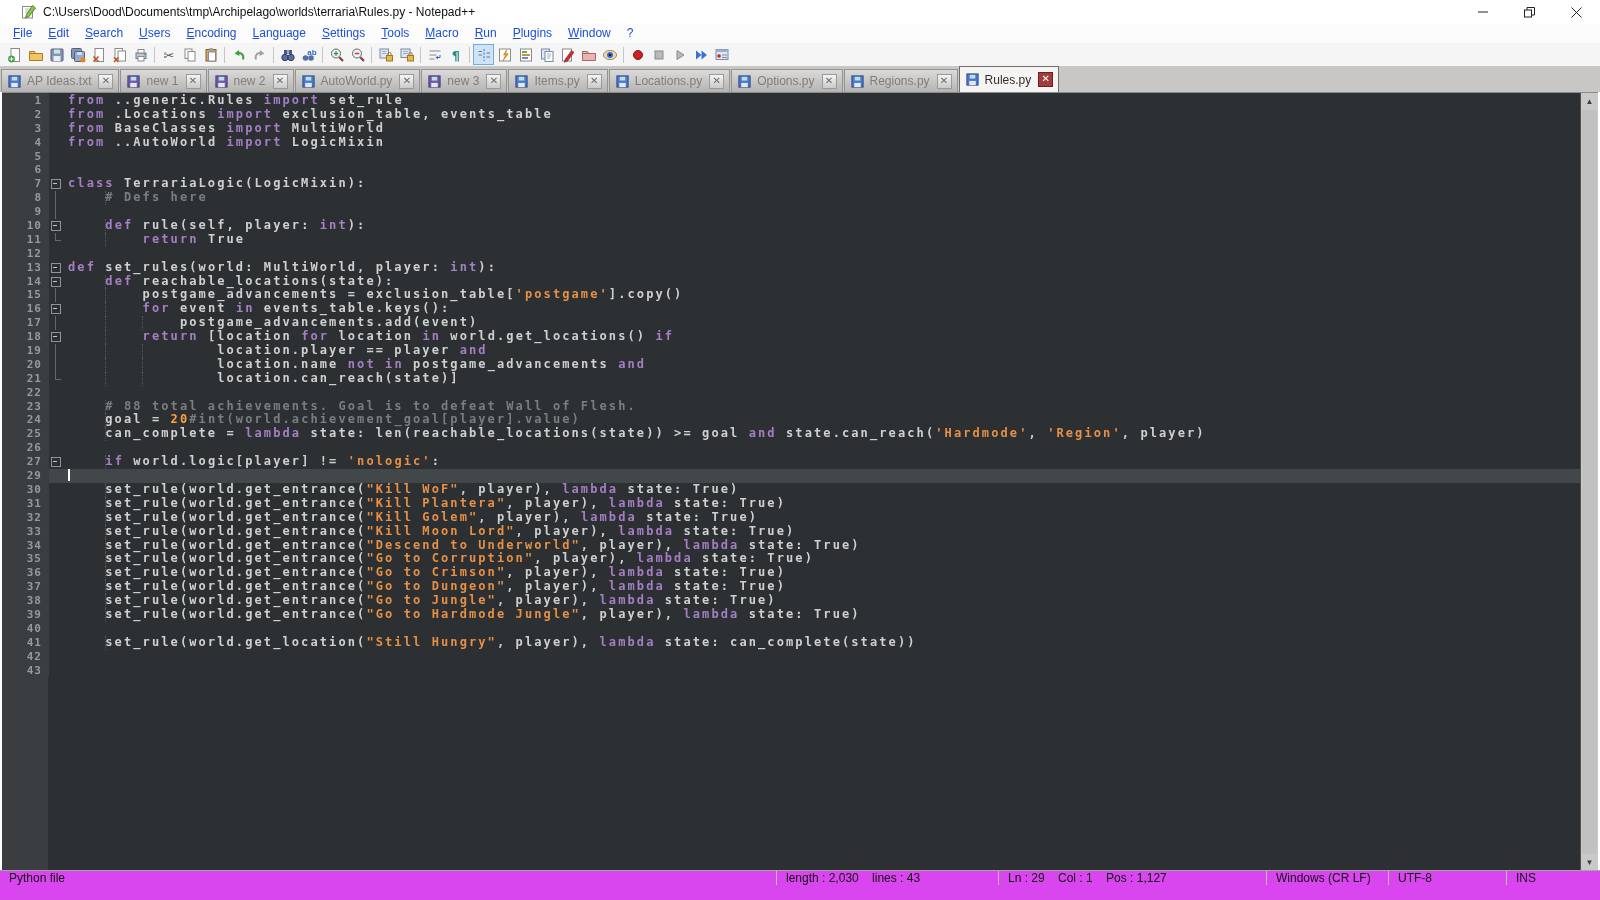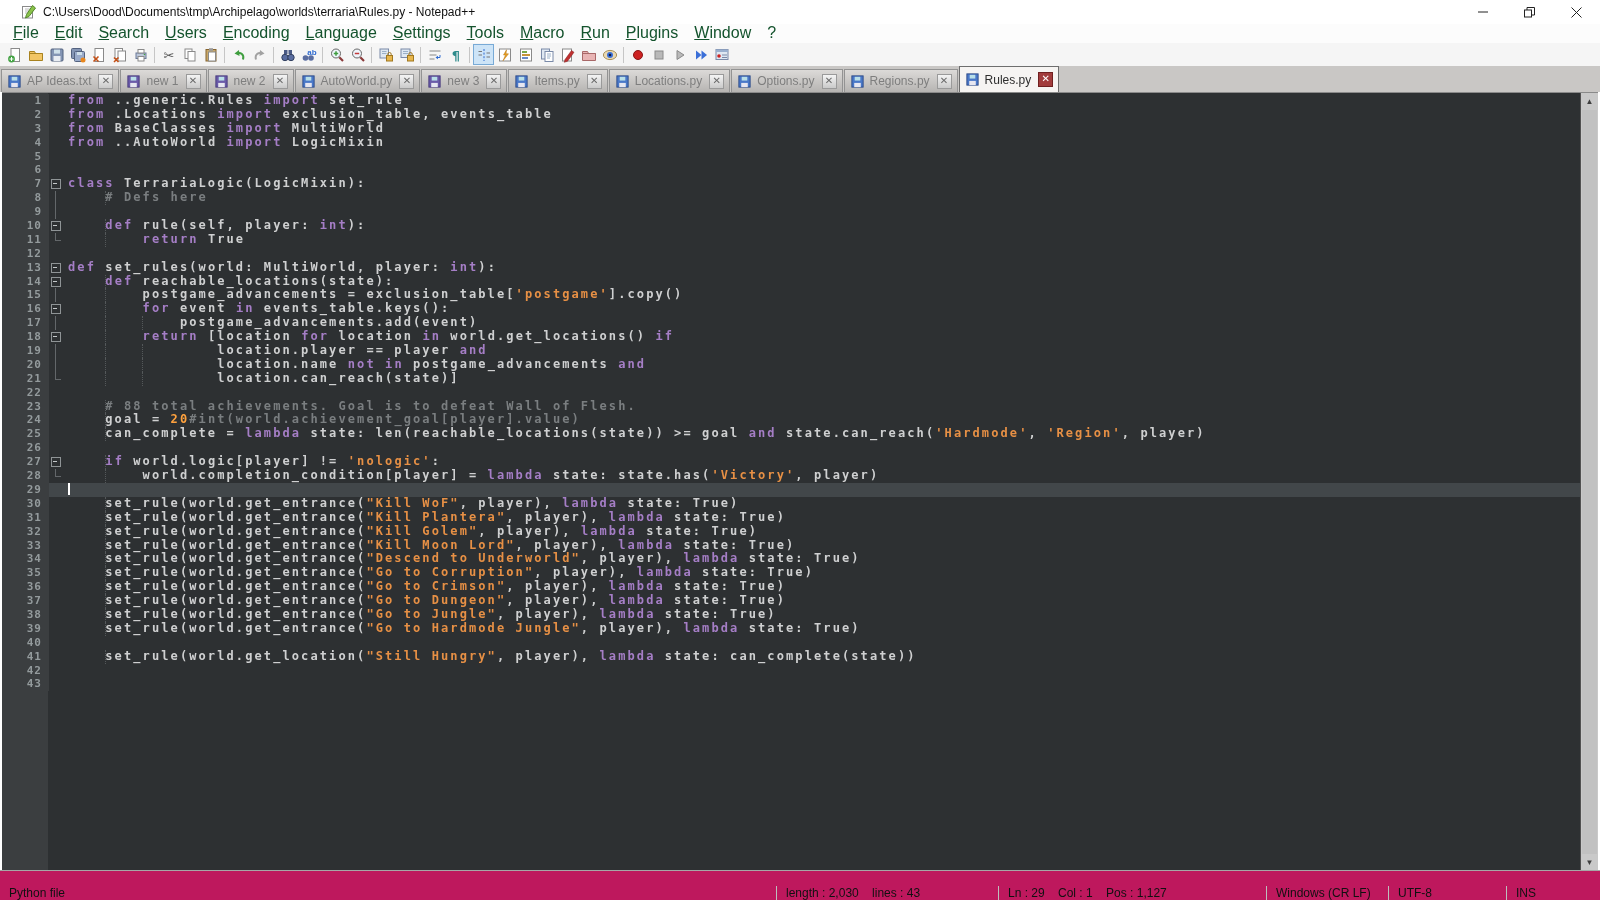--- a/index.html
+++ b/index.html
@@ -10,21 +10,21 @@
   .titlebar{position:absolute;top:0;left:12px;right:0;height:24px;background:#fff;
             display:flex;align-items:center}
   .app-icon{margin:0 6px 0 9px;display:flex}
   .title-text{font-size:12px;color:#111;white-space:pre}
   .win-controls{margin-left:auto;display:flex;height:100%}
   .wc{width:47px;height:100%;display:flex;align-items:center;justify-content:center}
 
   
   .menubar{position:absolute;top:24px;left:0;right:0;height:19px;background:#fcfcfc;
            display:flex;align-items:center;padding-left:5px}
-  .mi{display:inline-block;font-size:16px;color:#14532d;padding:1px 8px 2px 8px;cursor:default}
+  .mi{display:inline-block;font-size:12px;color:#1d4ed8;padding:1px 8px 2px 8px;cursor:default}
   .mi::first-letter{text-decoration:underline}
 
   
   .toolbar{position:absolute;top:43px;left:0;right:0;height:23px;background:#f5f5f5;
            display:flex;align-items:center;padding-left:4px}
   .tbtn{width:21px;height:21px;display:flex;align-items:center;justify-content:center;flex:none}
   .tbtn.pressed{background:#cde4f7;border:1px solid #78aad6;width:19px;height:19px}
   .tsep{width:1px;height:16px;background:#c6c6c6;margin:0 3px;flex:none}
 
   
@@ -65,22 +65,22 @@
   .fold.f-end::after{content:"";position:absolute;left:6px;top:7px;width:6px;height:1px;background:#63676a}
 
   
   .scroll{position:absolute;top:0;right:0;bottom:0;width:17px;background:#c9c9c9;border-left:1px solid #515151}
   .sarrow{position:absolute;left:0;right:0;height:17px;display:flex;align-items:center;
           justify-content:center;color:#3f3f3f;font-size:8px}
   .sarrow.up{top:0}.sarrow.down{bottom:0}
   .sthumb{position:absolute;left:1px;right:1px;top:17px;bottom:17px;background:#c1c1c1}
 
   
-  .statusbar{position:absolute;left:0;right:0;bottom:0;height:29px;background:#be185d;
-             border-top:1px solid #a6a6a6;display:flex;align-items:flex-end;font-size:12px;color:#111}
+  .statusbar{position:absolute;left:0;right:0;bottom:0;height:29px;background:#d946ef;
+             border-top:1px solid #a6a6a6;display:flex;align-items:flex-start;font-size:12px;color:#111}
   .sfield{white-space:pre;display:flex;align-items:center;padding-left:9px;flex:none;
           border-left:1px solid #bdbdbd}
   .sfield.first{flex:1;border-left:none}
 </style>
 </head>
 <body>
 
 <div class="titlebar">
   <span class="app-icon">
       <svg width="16" height="16" viewBox="0 0 16 16">
@@ -589,25 +589,20 @@
       <div class="row">
         <span class="ln">26</span>
         <span class="fold"></span>
         <span class="code"></span>
       </div>
       <div class="row">
         <span class="ln">27</span>
         <span class="fold f-box"></span>
         <span class="code"><i class="gd" style="left: 41px;"></i><span>    </span><span class="k">if</span><span> world.logic[player] != </span><span class="s">'nologic'</span><span>:</span></span>
       </div>
-      <div class="row">
-        <span class="ln">28</span>
-        <span class="fold f-end"></span>
-        <span class="code"><i class="gd" style="left: 41px;"></i><span>        world.completion_condition[player] = </span><span class="k">lambda</span><span> state: state.has(</span><span class="s">'Victory'</span><span>, player)</span></span>
-      </div>
       <div class="row cur">
         <span class="ln">29</span>
         <span class="fold"></span>
         <span class="code"><span class="caret"></span></span>
       </div>
       <div class="row">
         <span class="ln">30</span>
         <span class="fold"></span>
         <span class="code"><i class="gd" style="left: 41px;"></i><span>    set_rule(world.get_entrance(</span><span class="s">"Kill WoF"</span><span>, player), </span><span class="k">lambda</span><span> state: True)</span></span>
       </div>

